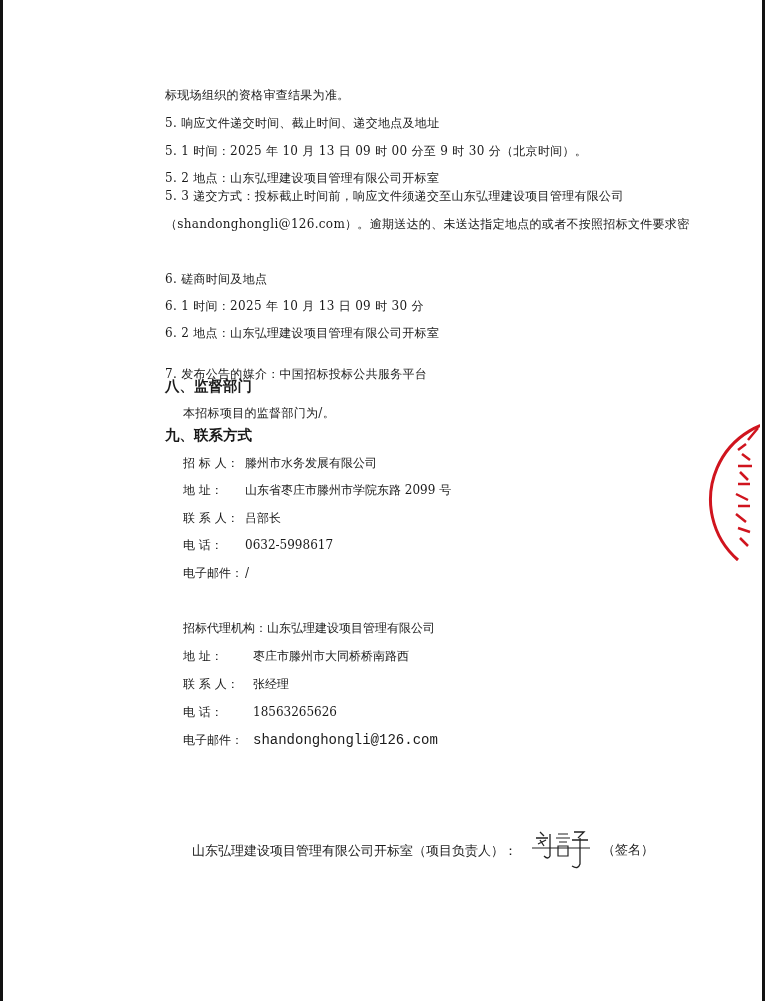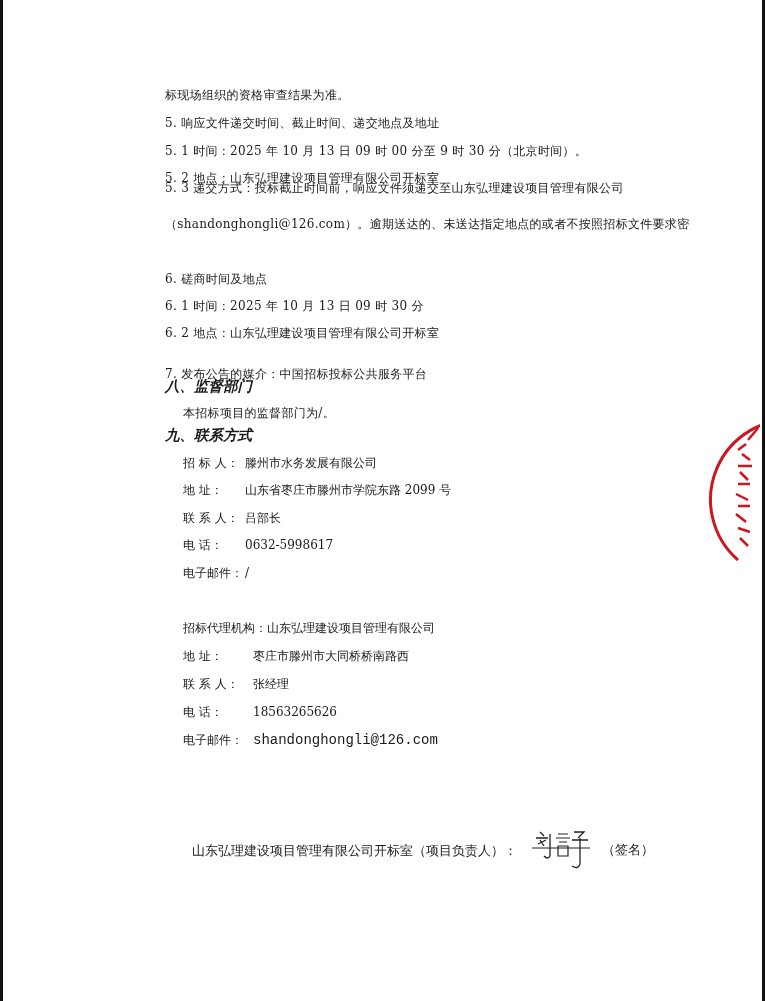--- a/index.html
+++ b/index.html
@@ -6,21 +6,21 @@
   body {
     width: 765px; height: 1001px; position: relative; overflow: hidden;
     background: #ffffff;
     font-family: "DejaVu Serif", "Liberation Serif", serif;
     color: #1a1a1a;
   }
   .edge-left { position: absolute; left: 0; top: 0; width: 3px; height: 1001px; background: #111; }
   .edge-right { position: absolute; right: 0; top: 0; width: 3px; height: 1001px; background: #111; }
   .page { position: absolute; left: 0; top: 0; width: 669px; height: 1001px; margin-left: 48px; }
   .line { position: absolute; left: 117px; font-size: 12px; line-height: 16px; white-space: nowrap; letter-spacing: 0.3px; }
-  .heading { position: absolute; left: 117px; font-size: 14.5px; font-weight: bold; line-height: 18px; white-space: nowrap; font-family: "DejaVu Sans", "Liberation Sans", sans-serif; font-style: italic; }
+  .heading { position: absolute; left: 117px; font-size: 14.5px; font-weight: bold; line-height: 18px; white-space: nowrap; font-family: "DejaVu Sans", "Liberation Sans", sans-serif; }
   .indent { left: 135px; text-align: right; }
   .mono { font-family: "Liberation Mono", "DejaVu Sans Mono", monospace; font-size: 14px; }
   .contact-row { position: absolute; left: 135px; font-size: 12px; line-height: 16px; white-space: nowrap; }
   .contact-row .lbl { display: inline-block; width: 62px; letter-spacing: 0; }
   .contact-row.agent .lbl { width: 70px; }
   .contact-row .lbl-wide { display: inline; }
   .sig-line { position: absolute; left: 144px; top: 842px; font-size: 13px; white-space: nowrap; font-family: "DejaVu Sans", "Liberation Sans", sans-serif; }
   .signature { position: absolute; left: 480px; top: 826px; width: 70px; height: 50px; }
   .sig-note { position: absolute; left: 554px; top: 841px; font-size: 13px; white-space: nowrap; font-family: Liberation Sans, sans-serif; }
   .stamp { position: absolute; left: 640px; top: 410px; width: 72px; height: 160px; overflow: hidden; }
@@ -30,21 +30,21 @@
 
 <div class="edge-left"></div>
 <div class="edge-right"></div>
 
 <div class="page">
 
   <div class="line" style="top:87px">标现场组织的资格审查结果为准。</div>
   <div class="line" style="top:115px">5. 响应文件递交时间、截止时间、递交地点及地址</div>
   <div class="line" style="top:143px">5. 1    时间：2025 年 10 月 13 日 09 时 00 分至 9 时 30 分（北京时间）。</div>
   <div class="line" style="top:170px">5. 2    地点：山东弘理建设项目管理有限公司开标室</div>
-  <div class="line" style="top:180px">5. 3    递交方式：投标截止时间前，响应文件须递交至山东弘理建设项目管理有限公司</div>
+  <div class="line" style="top:188px">5. 3    递交方式：投标截止时间前，响应文件须递交至山东弘理建设项目管理有限公司</div>
   <div class="line" style="top:216px">（shandonghongli@126.com）。逾期送达的、未送达指定地点的或者不按照招标文件要求密</div>
   <div class="line" style="top:271px">6. 磋商时间及地点</div>
   <div class="line" style="top:298px">6. 1  时间：2025 年  10  月  13  日 09 时 30 分</div>
   <div class="line" style="top:325px">6. 2  地点：山东弘理建设项目管理有限公司开标室</div>
   <div class="line" style="top:366px">7. 发布公告的媒介：中国招标投标公共服务平台</div>
 
   <div class="heading" style="top:377px">八、监督部门</div>
   <div class="line indent" style="top:405px">本招标项目的监督部门为/。</div>
   <div class="heading" style="top:426px">九、联系方式</div>
 

